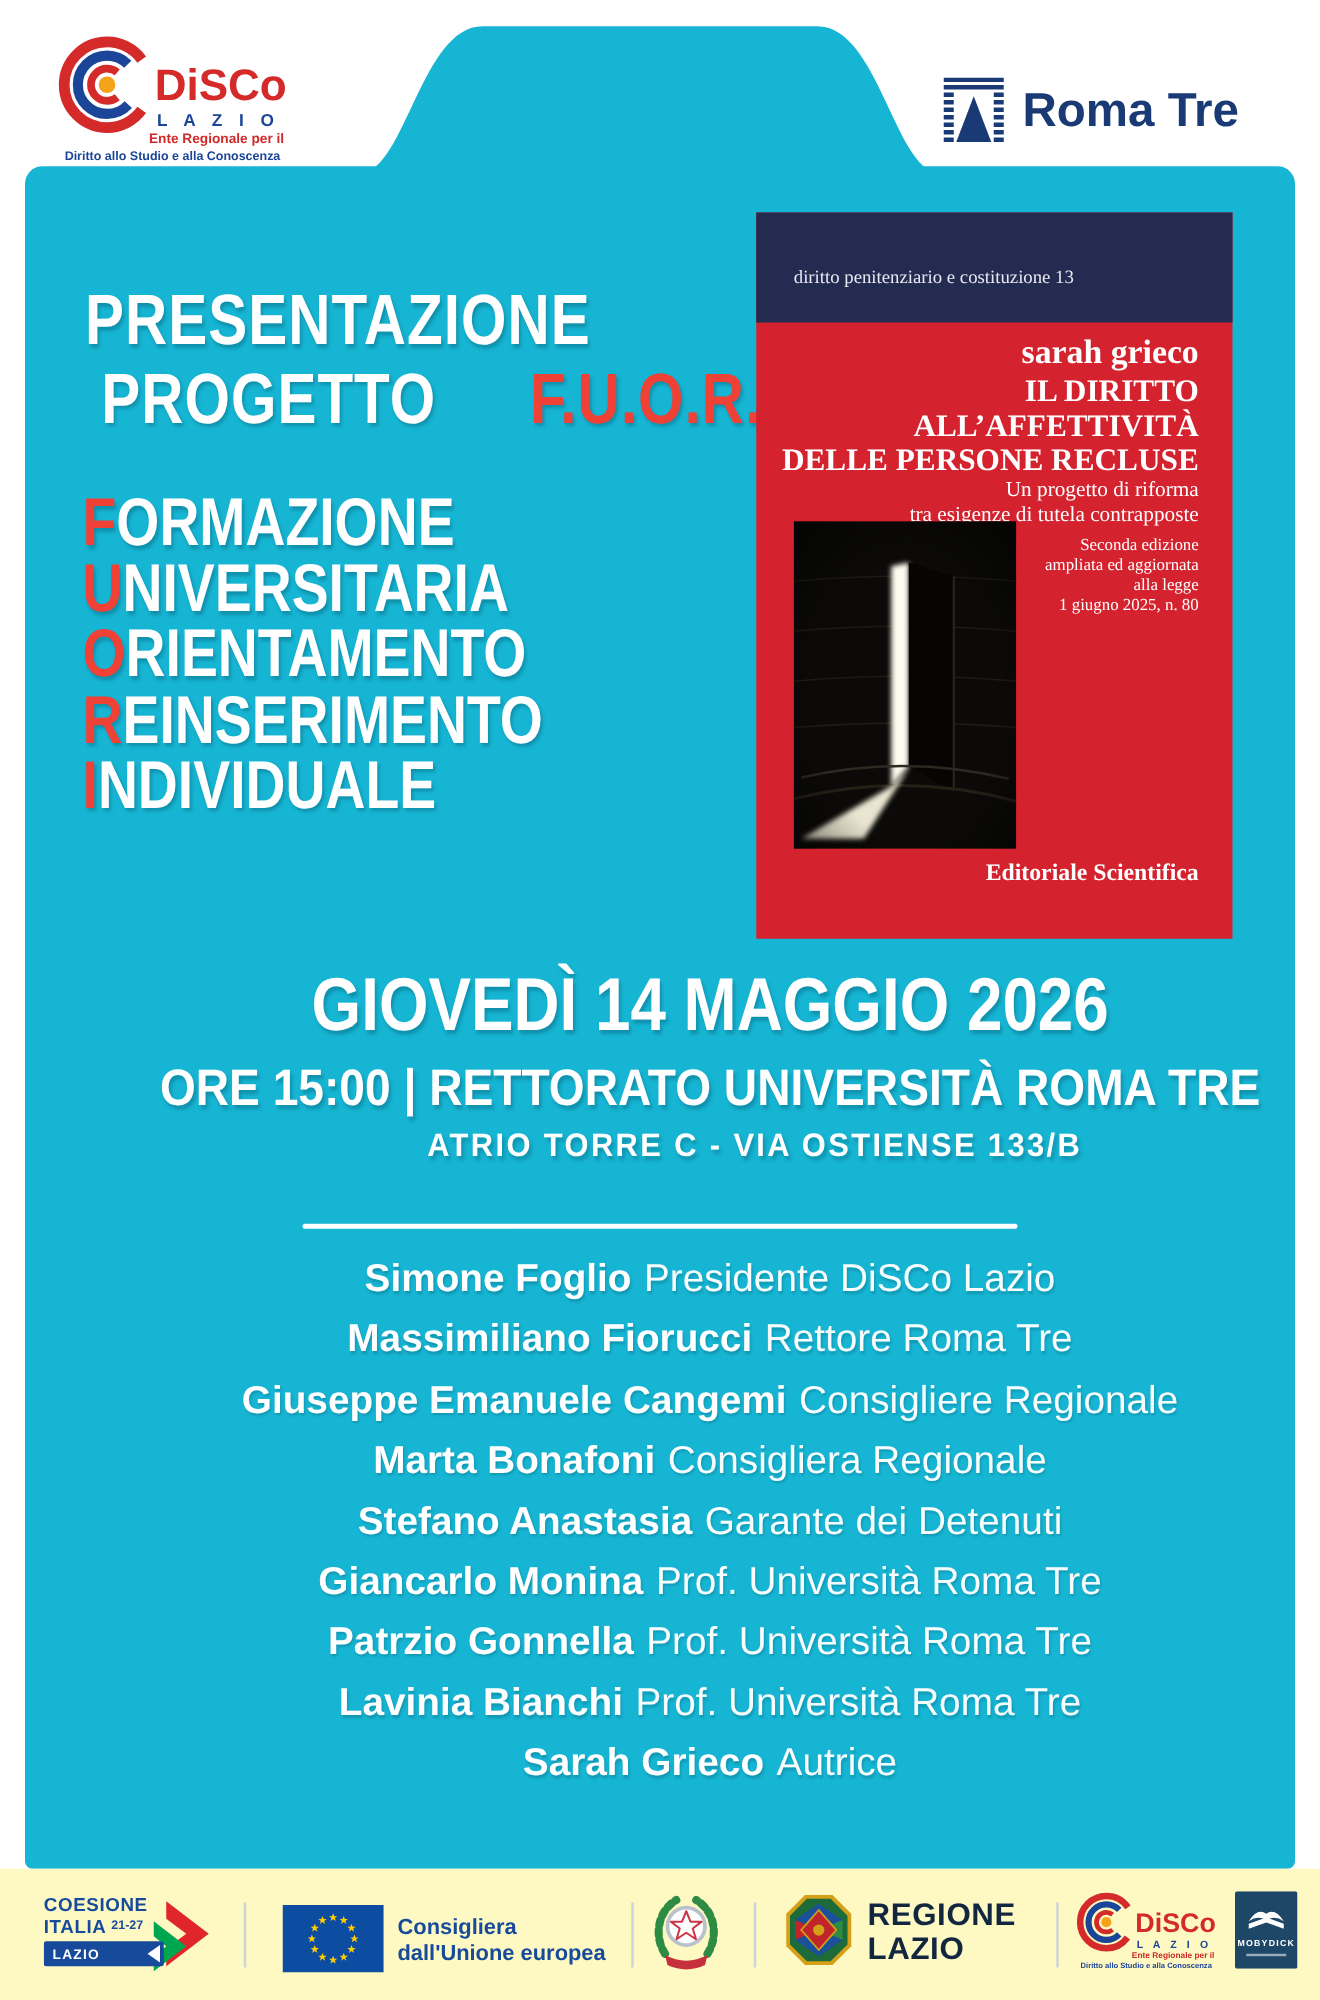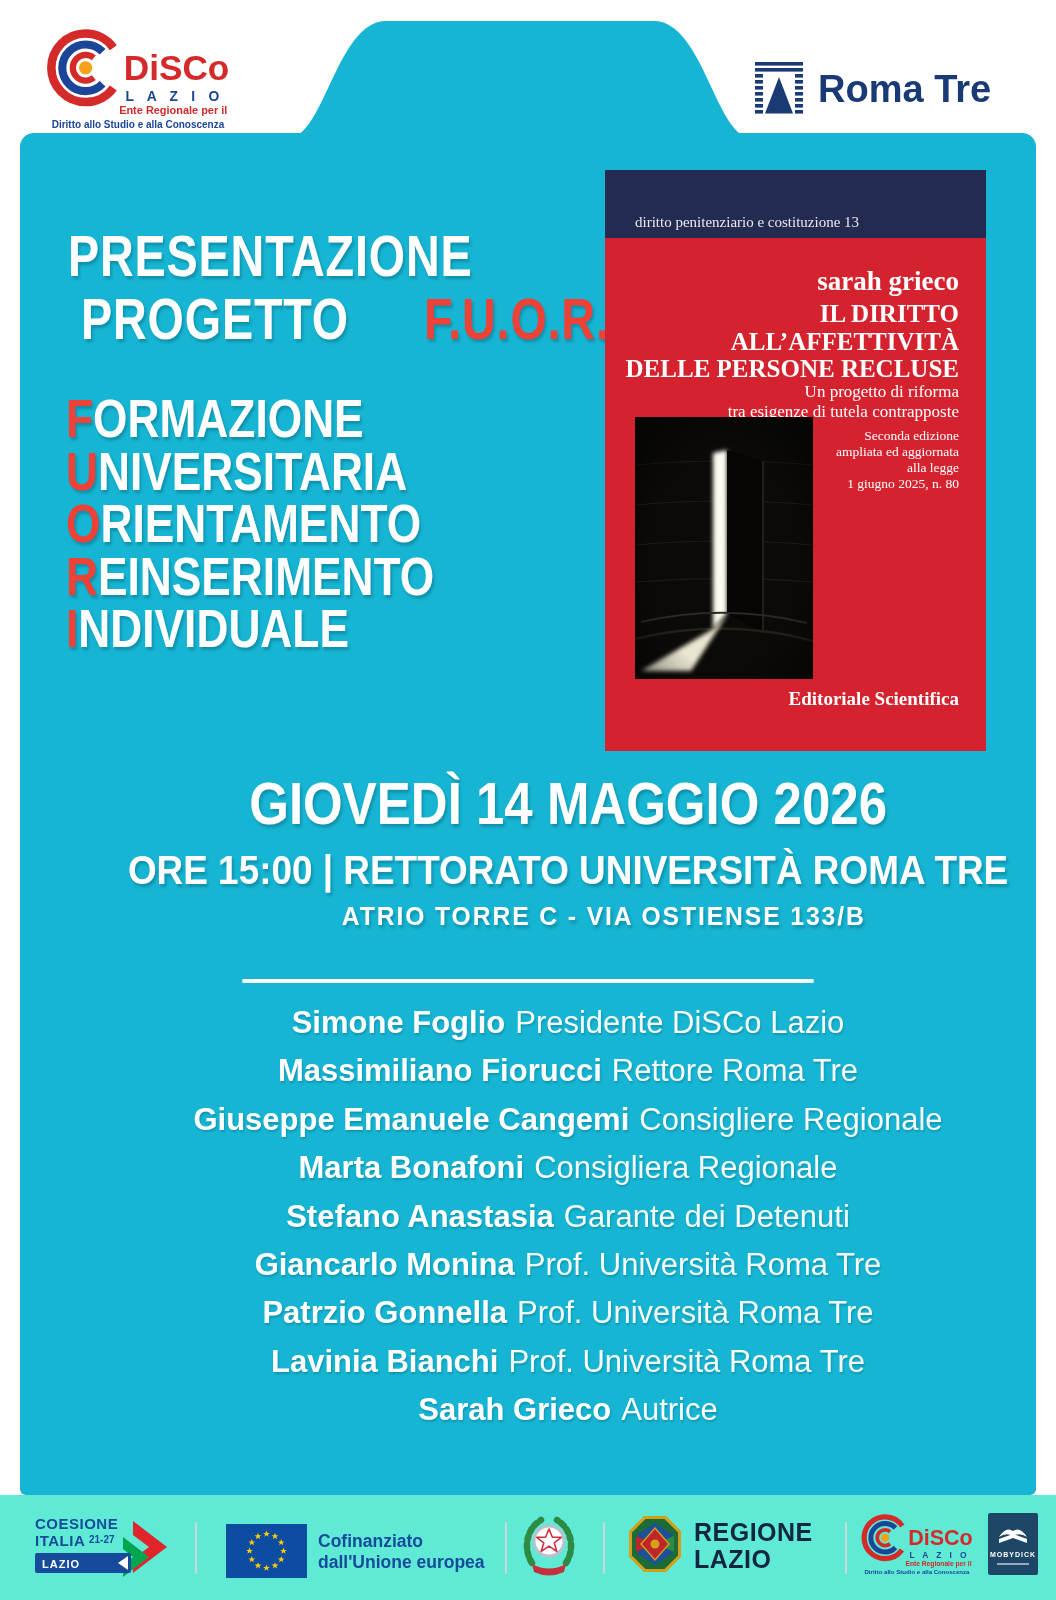--- a/index.html
+++ b/index.html
@@ -29,21 +29,21 @@
   .hero .l2 { margin-left:13px; }
   .hero .fuori { margin-left:16px; }
 
   
   .acronym { position:absolute; left:46px; top:259px; color:#ffffff; font-weight:bold;
              font-size:54px; line-height:52.5px; white-space:nowrap; }
 
   
   .book { position:absolute; left:585px; top:37px; width:381px; height:581px;
           background:#d4222e; font-family:"Liberation Serif", serif; color:#ffffff; }
-  .book-band { position:absolute; left:0; top:0; width:100%; height:68px; background:#242b50; }
+  .book-band { position:absolute; left:0; top:0; width:100%; height:88px; background:#242b50; }
   .b-series { position:absolute; left:30px; top:44px; font-size:15px; color:#e9e9f2; }
   .b-author { position:absolute; right:27px; top:96px; font-size:27px; font-weight:bold; }
   .b-title { position:absolute; right:27px; top:130px; text-align:right; font-size:25px;
              font-weight:bold; line-height:27.5px; }
   .b-subtitle { position:absolute; right:27px; top:212px; text-align:right; font-size:17px;
                 line-height:19.5px; }
   .b-edition { position:absolute; right:27px; top:258px; text-align:right; font-size:13.5px;
                line-height:16px; }
   .b-photo { position:absolute; left:30px; top:247px; width:178px; height:262px; }
   .b-publisher { position:absolute; right:27px; top:518px; font-size:19px; font-weight:bold; }
@@ -58,21 +58,21 @@
              width:572px; height:4px; background:#ffffff; border-radius:2px; }
 
   
   .speakers { position:absolute; top:866px; width:100%; text-align:center; color:#ffffff;
               font-size:31px; line-height:48.4px;
               text-shadow:1px 2px 2px rgba(6,78,99,0.30); }
   .speakers .name { font-weight:bold; }
   .speakers .role { font-weight:normal; margin-left:10px; opacity:0.97; }
 
   
-  .footer { position:absolute; left:0; top:1495px; width:1056px; height:105px; background:#5eead4; }
+  .footer { position:absolute; left:0; top:1495px; width:1056px; height:105px; background:#fef9c3; }
   .vdiv { position:absolute; top:27px; width:2px; height:52px; background:#cdd3da; }
   .coesione { position:absolute; left:35px; top:20px; }
   .euflag { position:absolute; left:226px; top:29px; }
   .eu-text { position:absolute; left:318px; top:36px; font-size:17.5px; font-weight:bold;
              color:#164a9b; line-height:21px; }
   .emblem { position:absolute; left:520px; top:18px; }
   .shield { position:absolute; left:627px; top:19px; }
   .regione-text { position:absolute; left:694px; top:24px; font-size:25px; font-weight:bold;
                   color:#13263f; line-height:27px; letter-spacing:0.5px; }
   .disco-small { position:absolute; left:856px; top:16px; width:122px; }
@@ -252,21 +252,21 @@
           <use href="#eustar" x="49" y="41.7"></use>
         <use href="#eustar" x="40.5" y="44"></use>
           <use href="#eustar" x="32" y="41.7"></use>
         <use href="#eustar" x="25.8" y="35.5"></use>
           <use href="#eustar" x="23.5" y="27"></use>
         <use href="#eustar" x="25.8" y="18.5"></use>
           <use href="#eustar" x="32" y="12.3"></use>
       </svg>
     </div>
     <div class="eu-text">
-      <div>Cofinanziato</div>
+      <div>Consigliera</div>
       <div>dall'Unione europea</div>
     </div>
 
     <div class="vdiv" style="left:505px;"></div>
 
     <div class="emblem">
       <svg viewBox="0 0 58 68" width="58" height="68">
         <circle cx="29" cy="28" r="15" fill="#ffffff" stroke="#b9c2cc" stroke-width="3"></circle>
         <path d="M29,16 L32.4,24.3 41.3,24.3 34.2,29.8 36.8,38.4 29,33.2 21.2,38.4 23.8,29.8 16.7,24.3 25.6,24.3 Z" fill="#ffffff" stroke="#cc3344" stroke-width="1.6" stroke-linejoin="round"></path>
         <path d="M12,50 C3,36 6,16 21,7" fill="none" stroke="#2e8b44" stroke-width="6.5" stroke-dasharray="4 4" stroke-linecap="round"></path>

